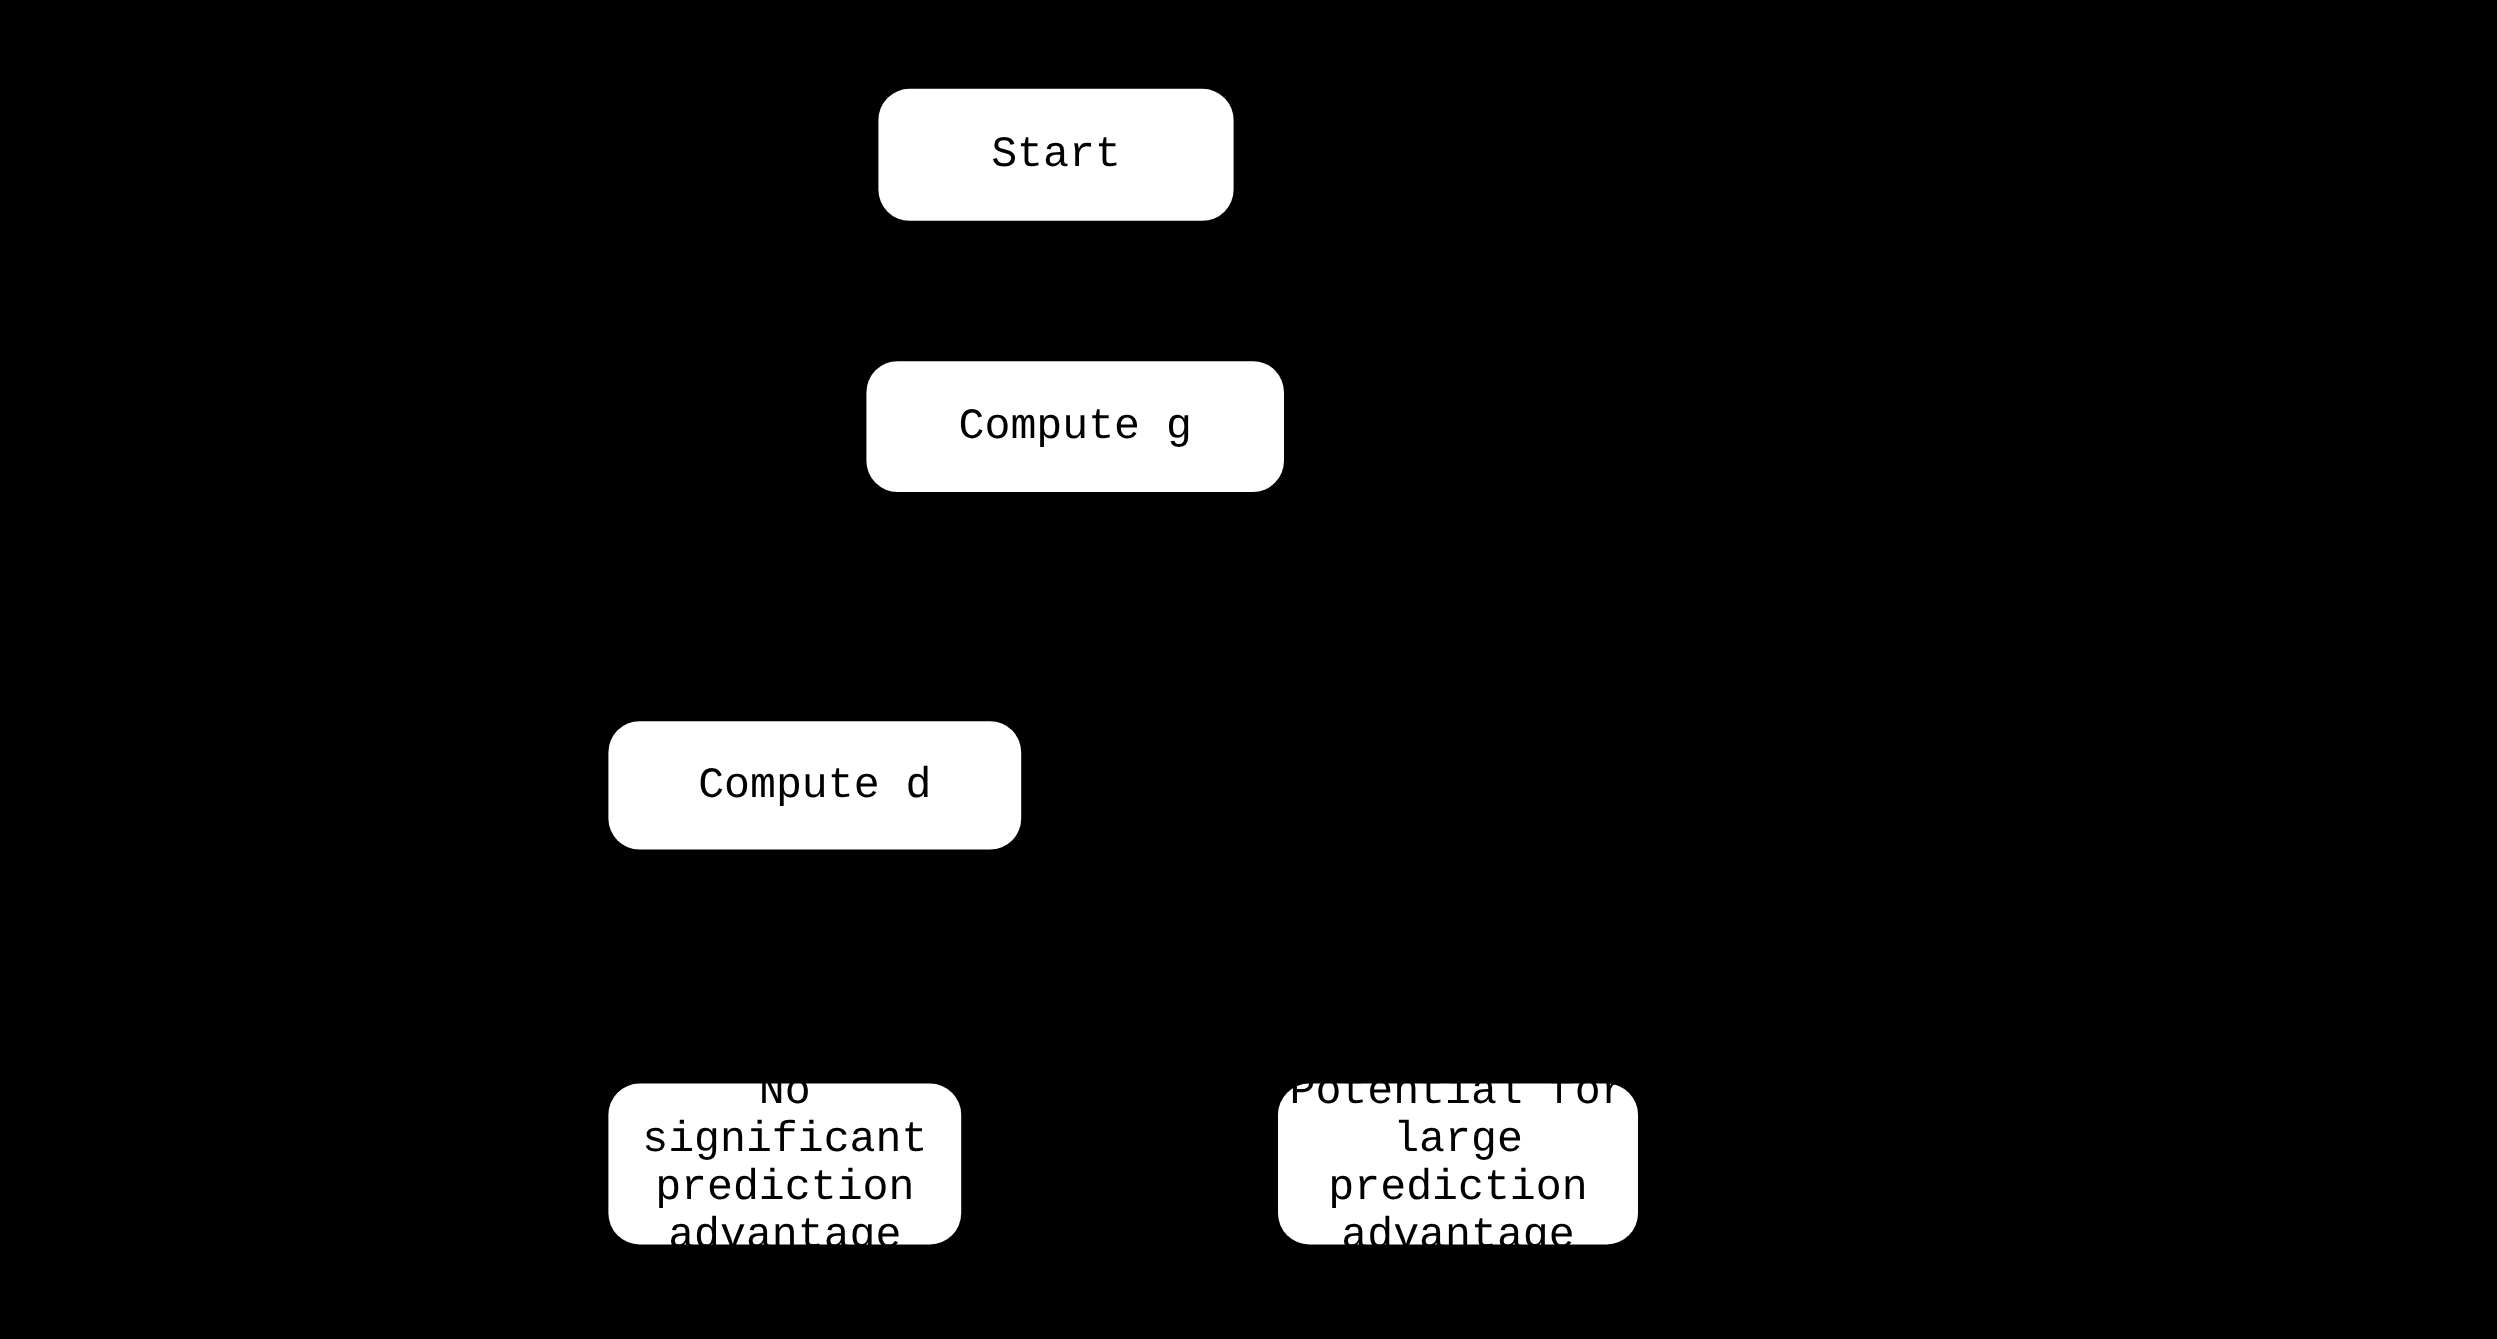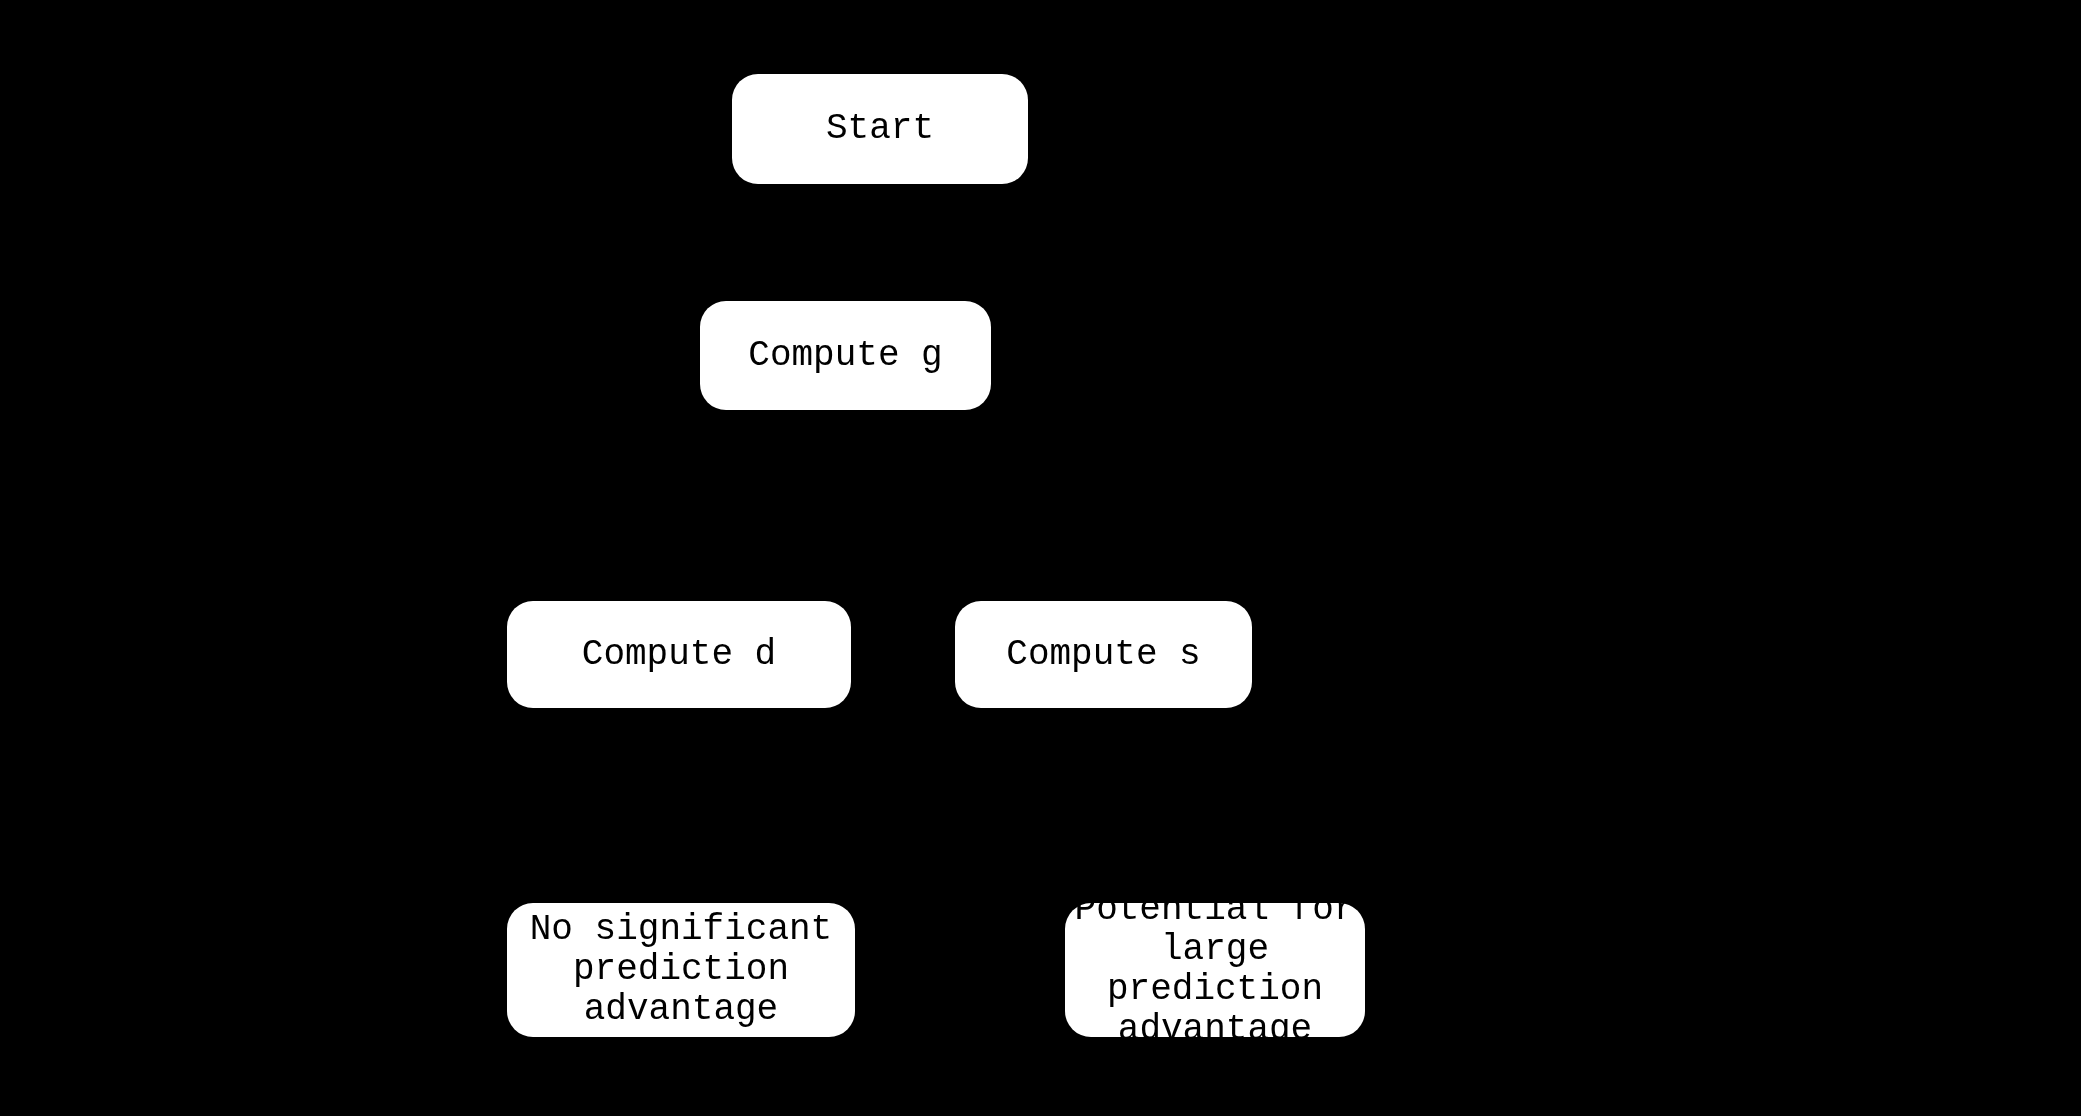--- a/index.html
+++ b/index.html
@@ -27,46 +27,43 @@
   }
   .node-label {
     color: #000000;
     font-size: 36px;
     line-height: 40px;
     white-space: pre-line;
     font-family: Liberation Mono, monospace;
   }
   
   .node-start          { left: 732px;  top: 74px;  width: 296px; height: 110px; }
-  .node-compute-g      { left: 700px;  top: 301px; width: 291px; height: 109px; }
+  .node-compute-g      { left: 722px;  top: 301px; width: 348px; height: 109px; }
   .node-compute-d      { left: 507px;  top: 601px; width: 344px; height: 107px; }
   .node-compute-s      { left: 955px;  top: 601px; width: 297px; height: 107px; }
-  .node-no-advantage   { left: 507px;  top: 903px; width: 348px; height: 134px; }
+  .node-no-advantage   { left: 507px;  top: 903px; width: 294px; height: 134px; }
   .node-large-advantage{ left: 1065px; top: 903px; width: 300px; height: 134px; }
 </style>
 </head>
 <body>
 
 <div class="canvas">
 
   <div class="node node-start">
     <span class="node-label">Start</span>
   </div>
 
   <div class="node node-compute-g">
     <span class="node-label">Compute g</span>
   </div>
 
   <div class="node node-compute-d">
     <span class="node-label">Compute d</span>
   </div>
 
-  <div class="node node-compute-s">
-    <span class="node-label">Compute s</span>
-  </div>
 
   <div class="node node-no-advantage">
     <span class="node-label">No significant
 prediction
 advantage</span>
   </div>
 
   <div class="node node-large-advantage">
     <span class="node-label">Potential for large
 prediction

